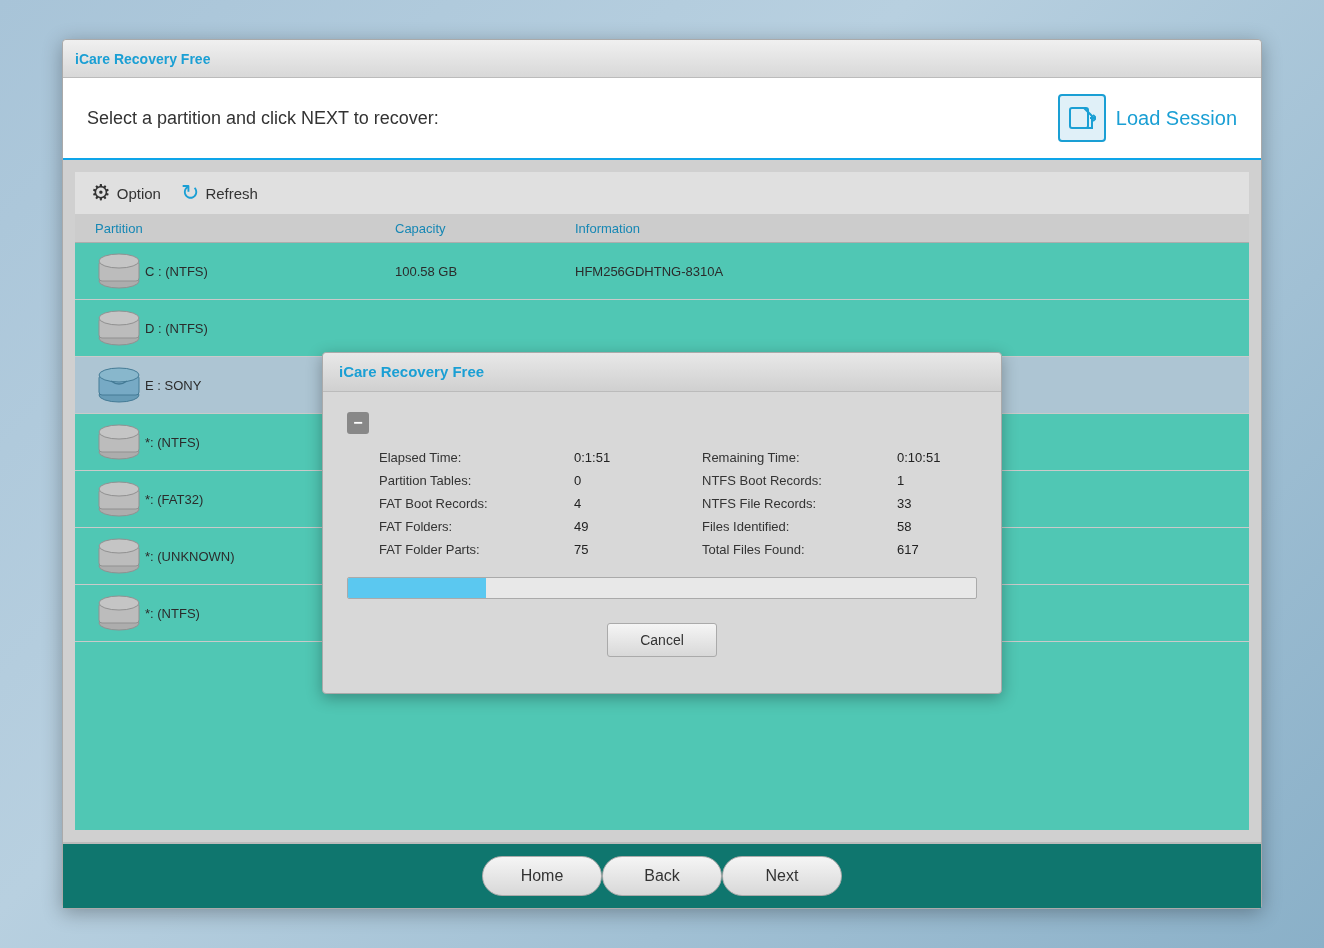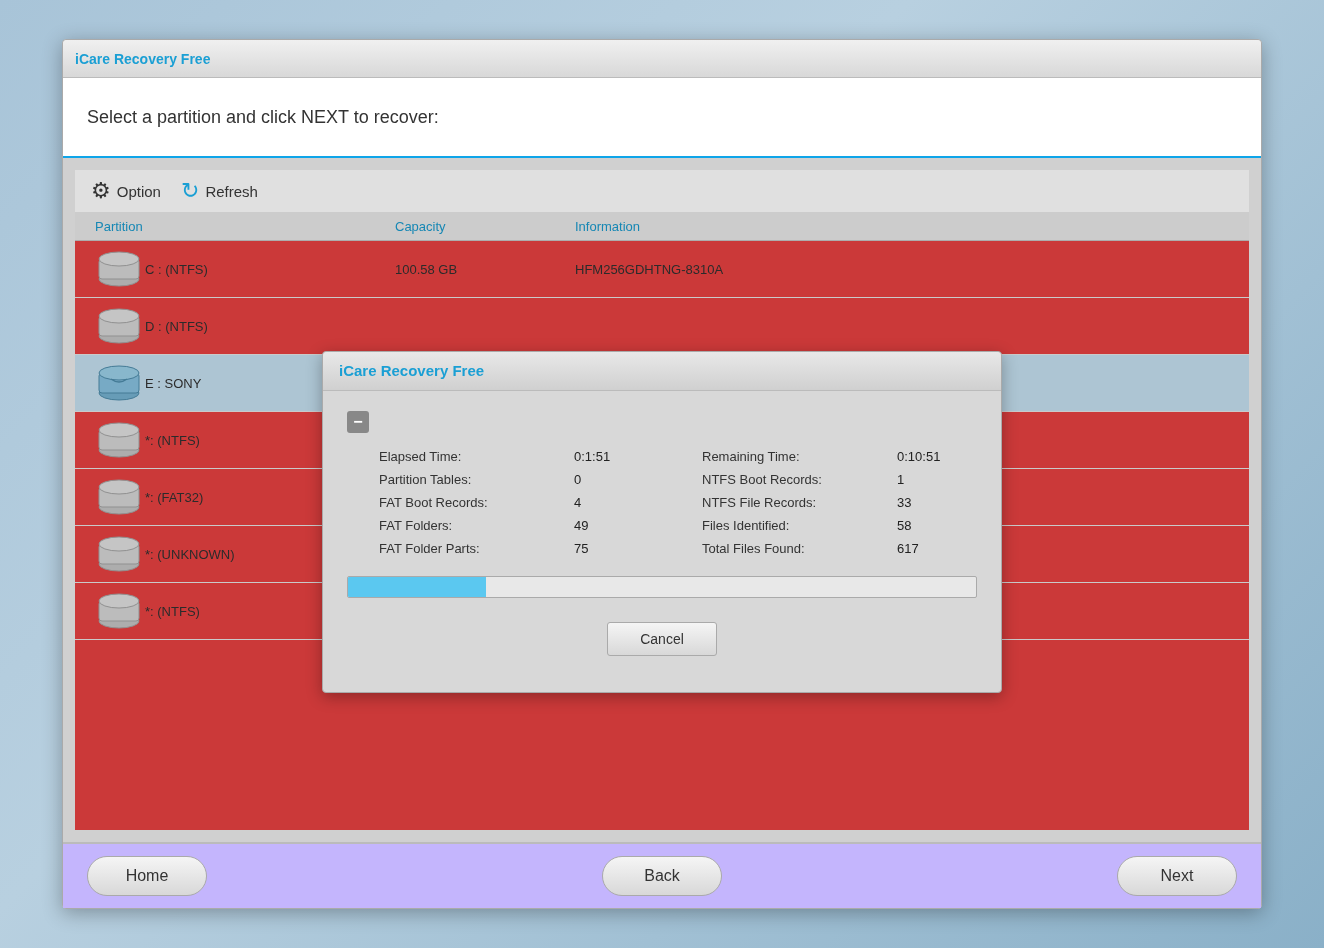--- a/index.html
+++ b/index.html
@@ -111,21 +111,21 @@
       border: none;
       cursor: pointer;
       font-size: 15px;
       color: #333;
     }
     .toolbar-btn .icon {
       font-size: 22px;
     }
     .content-area {
       flex: 1;
-      background: #ef4444;
+      background: #5eead4;
       overflow: hidden;
       position: relative;
     }
     .table-header {
       display: grid;
       grid-template-columns: 300px 180px 280px 1fr;
       background: #f0f0f0;
       border-bottom: 1px solid #ccc;
       padding: 6px 0 6px 20px;
     }
@@ -153,25 +153,25 @@
       color: #333;
       display: flex;
       align-items: center;
       gap: 2px;
     }
     .disk-icon {
       width: 48px;
       height: 36px;
     }
     .footer {
-      background: #c4b5fd;
+      background: #0f766e;
       padding: 12px 24px;
       display: flex;
       align-items: center;
-      justify-content: space-between;
+      justify-content: center;
       border-top: 2px solid #bbb;
     }
     .footer-btn {
       background: linear-gradient(to bottom, #f5f5f5, #d8d8d8);
       border: 1px solid #aaa;
       border-radius: 20px;
       padding: 10px 36px;
       font-size: 16px;
       cursor: pointer;
       color: #333;
@@ -276,20 +276,30 @@
 <body>
 
 <div class="window">
 
   <div class="title-bar">
     <span class="title-text">iCare Recovery Free</span>
   </div>
 
   <div class="header-area">
     <span class="header-instruction">Select a partition and click NEXT to recover:</span>
+    <button class="load-session-btn">
+      <div class="load-session-icon">
+        <svg width="28" height="28" viewBox="0 0 28 28">
+          <rect x="2" y="4" width="18" height="20" rx="2" fill="none" stroke="#1a9fd4" stroke-width="2"></rect>
+          <path d="M16 4 L24 12 L24 24 L8 24" fill="none" stroke="#1a9fd4" stroke-width="2"></path>
+          <path d="M22 14 L28 14 M25 11 L28 14 L25 17" fill="none" stroke="#1a9fd4" stroke-width="2"></path>
+        </svg>
+      </div>
+      <span>Load Session</span>
+    </button>
   </div>
 
   <div style="flex:1; background:#d0d0d0; padding: 12px; display:flex; flex-direction:column;">
 
     <div class="toolbar">
       <button class="toolbar-btn">
         <span class="icon">⚙</span>
         <span>Option</span>
       </button>
       <button class="toolbar-btn">

